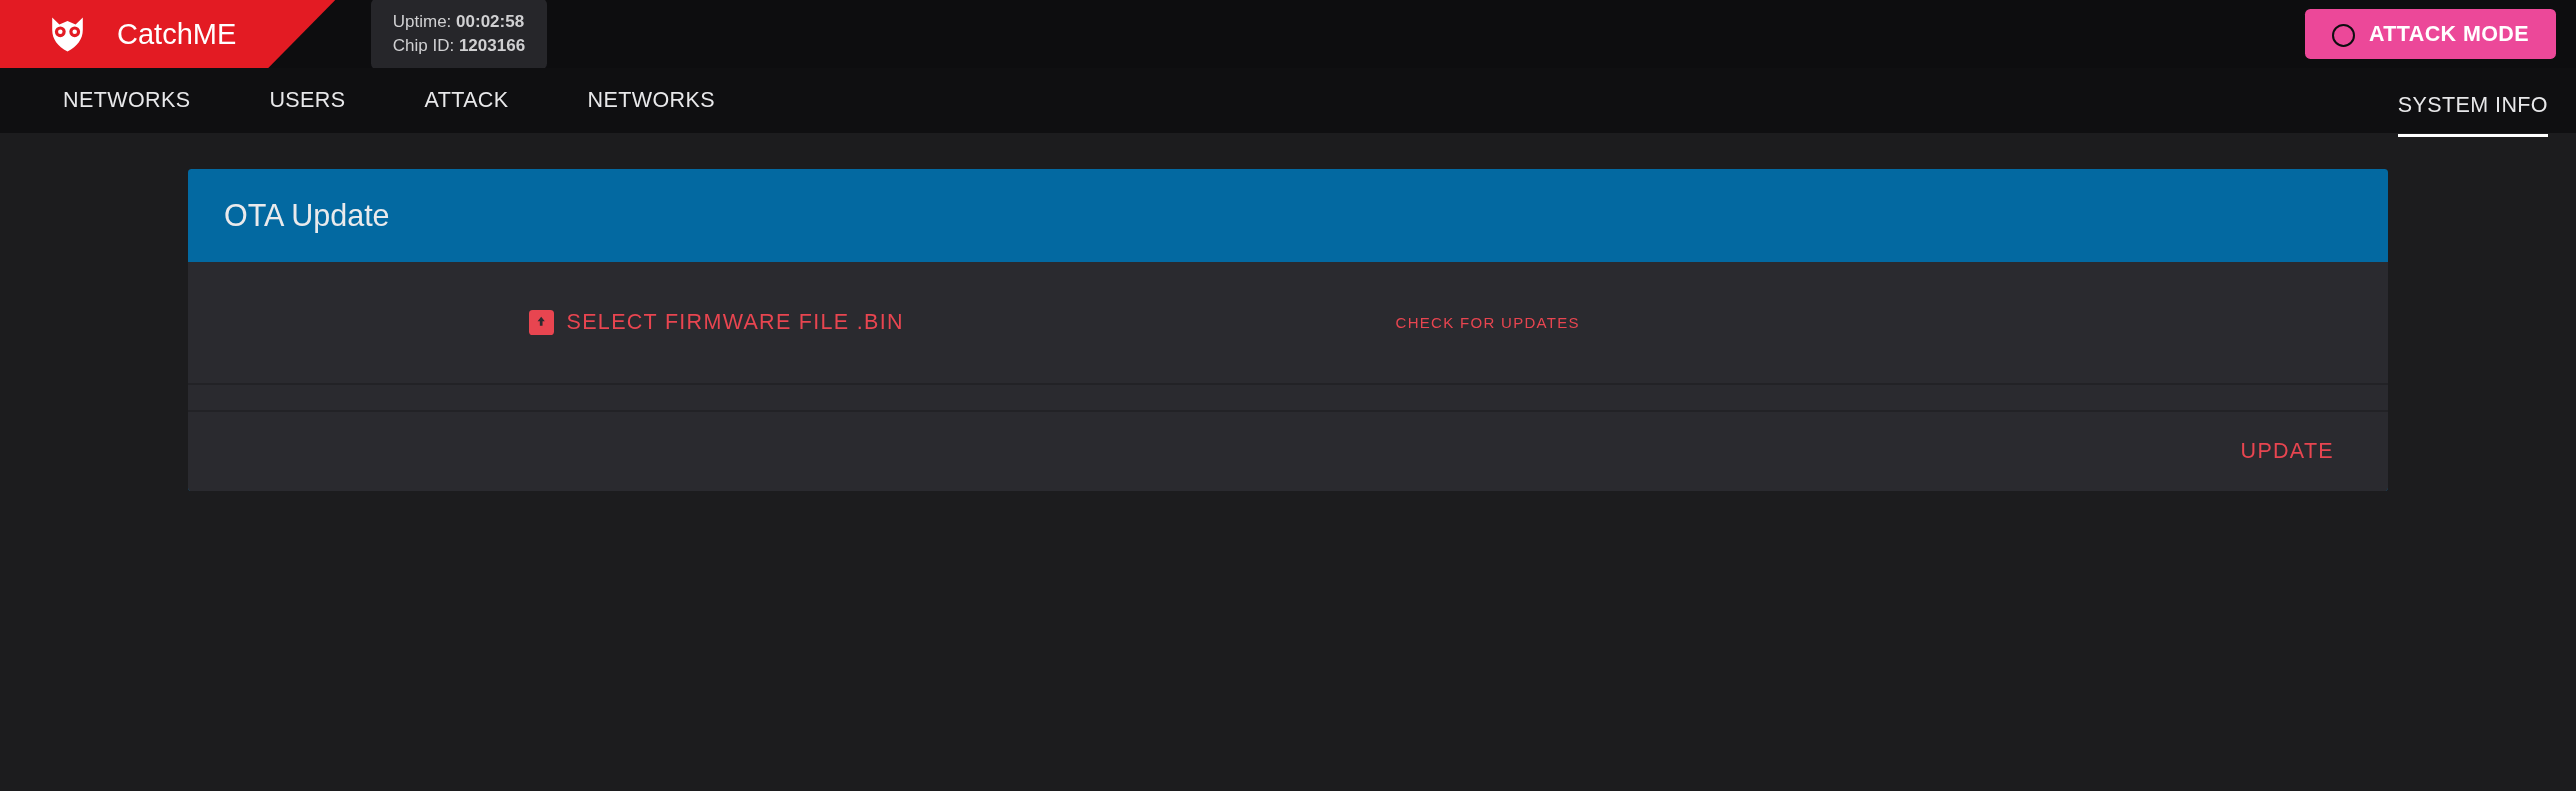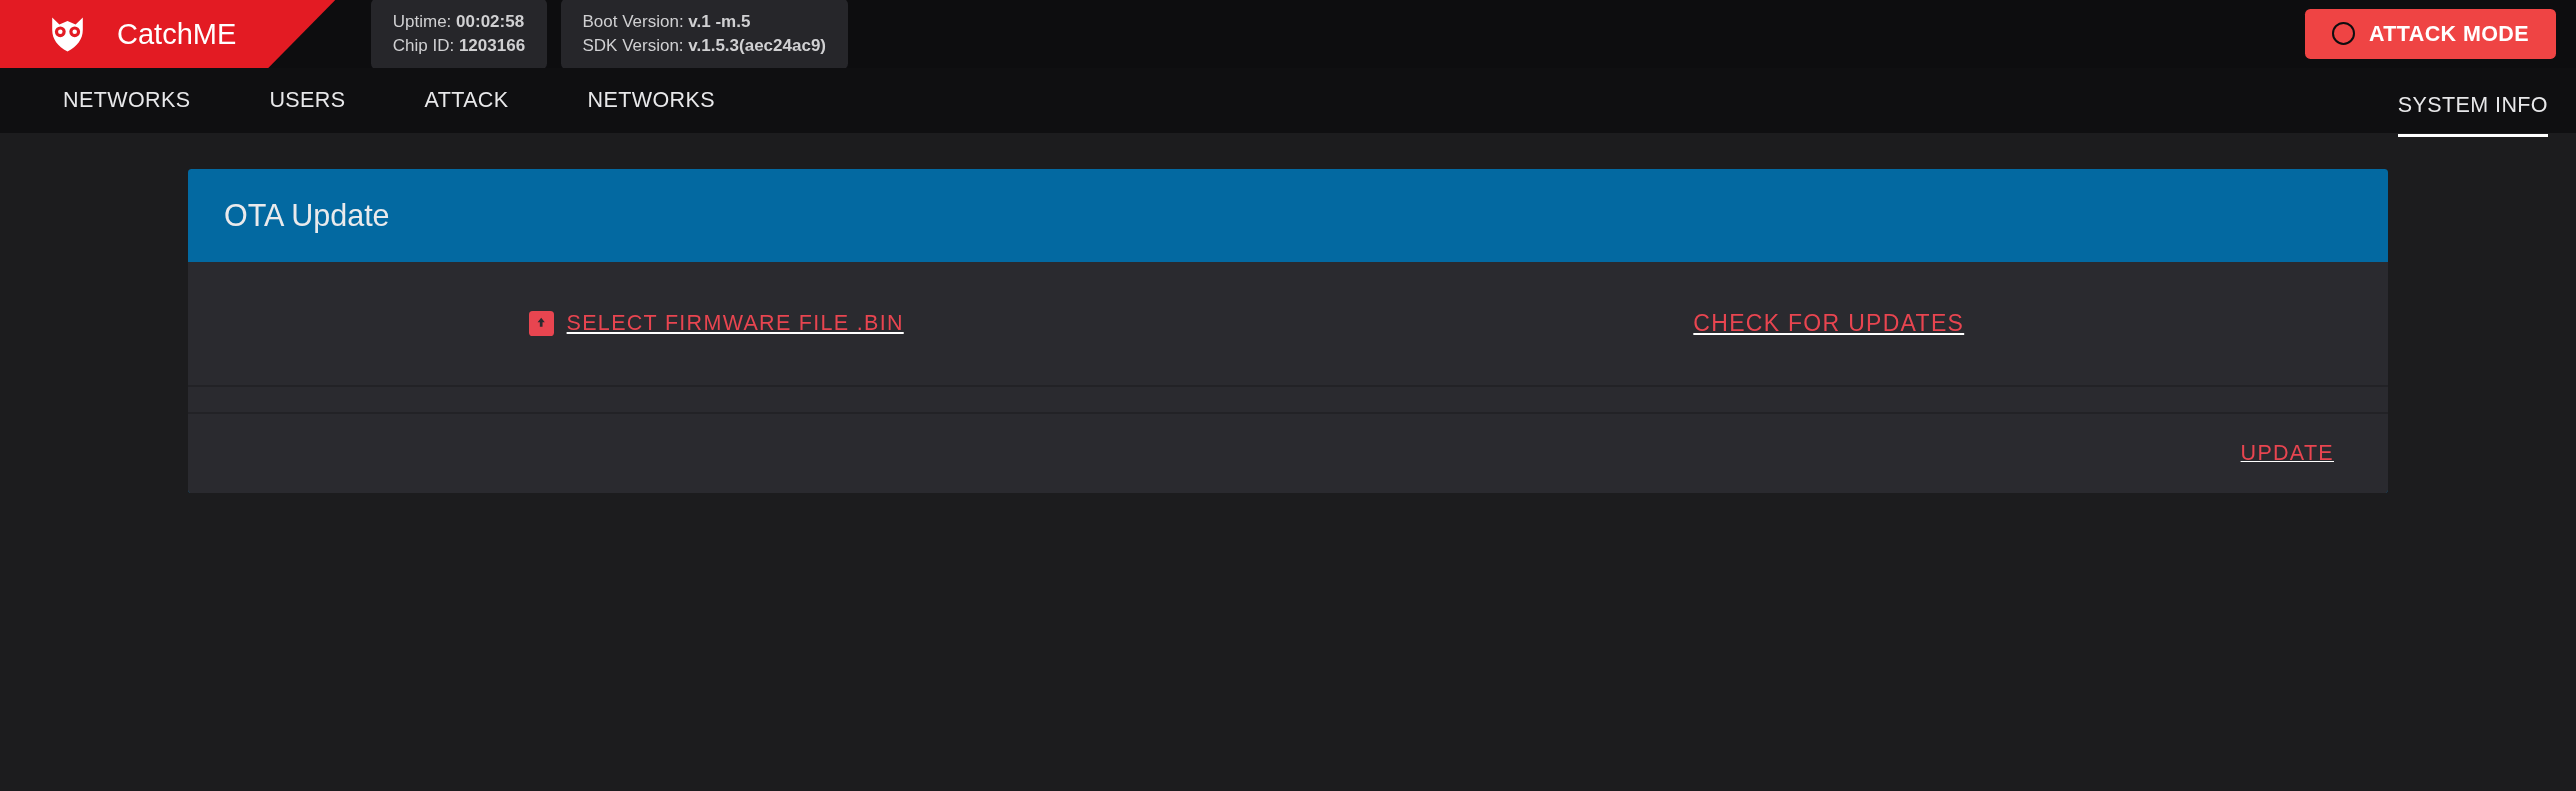--- a/index.html
+++ b/index.html
@@ -73,25 +73,25 @@
     
     .info-pill .value {
       font-weight: 700;
     }
     
     .attack-mode-btn {
       position: absolute;
       right: 20px;
       top: 50%;
       transform: translateY(-50%);
-      background: #ef4444;
+      background: #ec4899;
       border-radius: 5.4px;
       padding: 12.6px 27px;
       display: flex;
-      align-items: flex-start;
+      align-items: flex-end;
       gap: 14.4px;
       font-size: 21.5px;
       font-weight: 700;
       color: #ffffff;
       cursor: pointer;
       letter-spacing: 0.4px;
     }
     
     .circle-icon {
       width: 23px;
@@ -140,21 +140,20 @@
     .card-header {
       padding: 29px 36px;
       font-size: 30.5px;
       font-weight: 400;
       color: #eaeaec;
     }
     
     .card-body {
       background: #2a2a2f;
       padding: 0;
-      text-decoration: underline;
     }
     
     .action-row {
       display: flex;
       align-items: center;
       padding: 48px 36px;
       border-bottom: 2.7px solid #222226;
     }
     
     .select-firmware {
@@ -176,23 +175,23 @@
       height: 25px;
       background: #e84550;
       border-radius: 3.6px;
       display: flex;
       align-items: center;
       justify-content: center;
     }
     
     .check-updates {
       flex: 1;
-      text-align: center;
+      text-align: left;
       color: #e84550;
-      font-size: 23px;
+      font-size: 15px;
       font-weight: 500;
       letter-spacing: 1.3px;
       cursor: pointer;
       padding-right: 90px;
     }
     
     .spacer-row {
       height: 27px;
       border-bottom: 2.7px solid #222226;
     }
@@ -227,28 +226,20 @@
     <div class="app-title">CatchME</div>
   </div>
 
   <div class="info-pills">
     <div class="info-pill">
       <div>
         <span class="label">Uptime: </span><span class="value">00:02:58</span>
       </div>
       <div>
         <span class="label">Chip ID: </span><span class="value">1203166</span>
-      </div>
-    </div>
-    <div class="info-pill">
-      <div>
-        <span class="label">Boot Version: </span><span class="value">v.1 -m.5</span>
-      </div>
-      <div>
-        <span class="label">SDK Version: </span><span class="value">v.1.5.3(aec24ac9)</span>
       </div>
     </div>
   </div>
 
   <div class="attack-mode-btn">
     <div class="circle-icon"></div>
     <span>ATTACK MODE</span>
   </div>
 </div>
 

